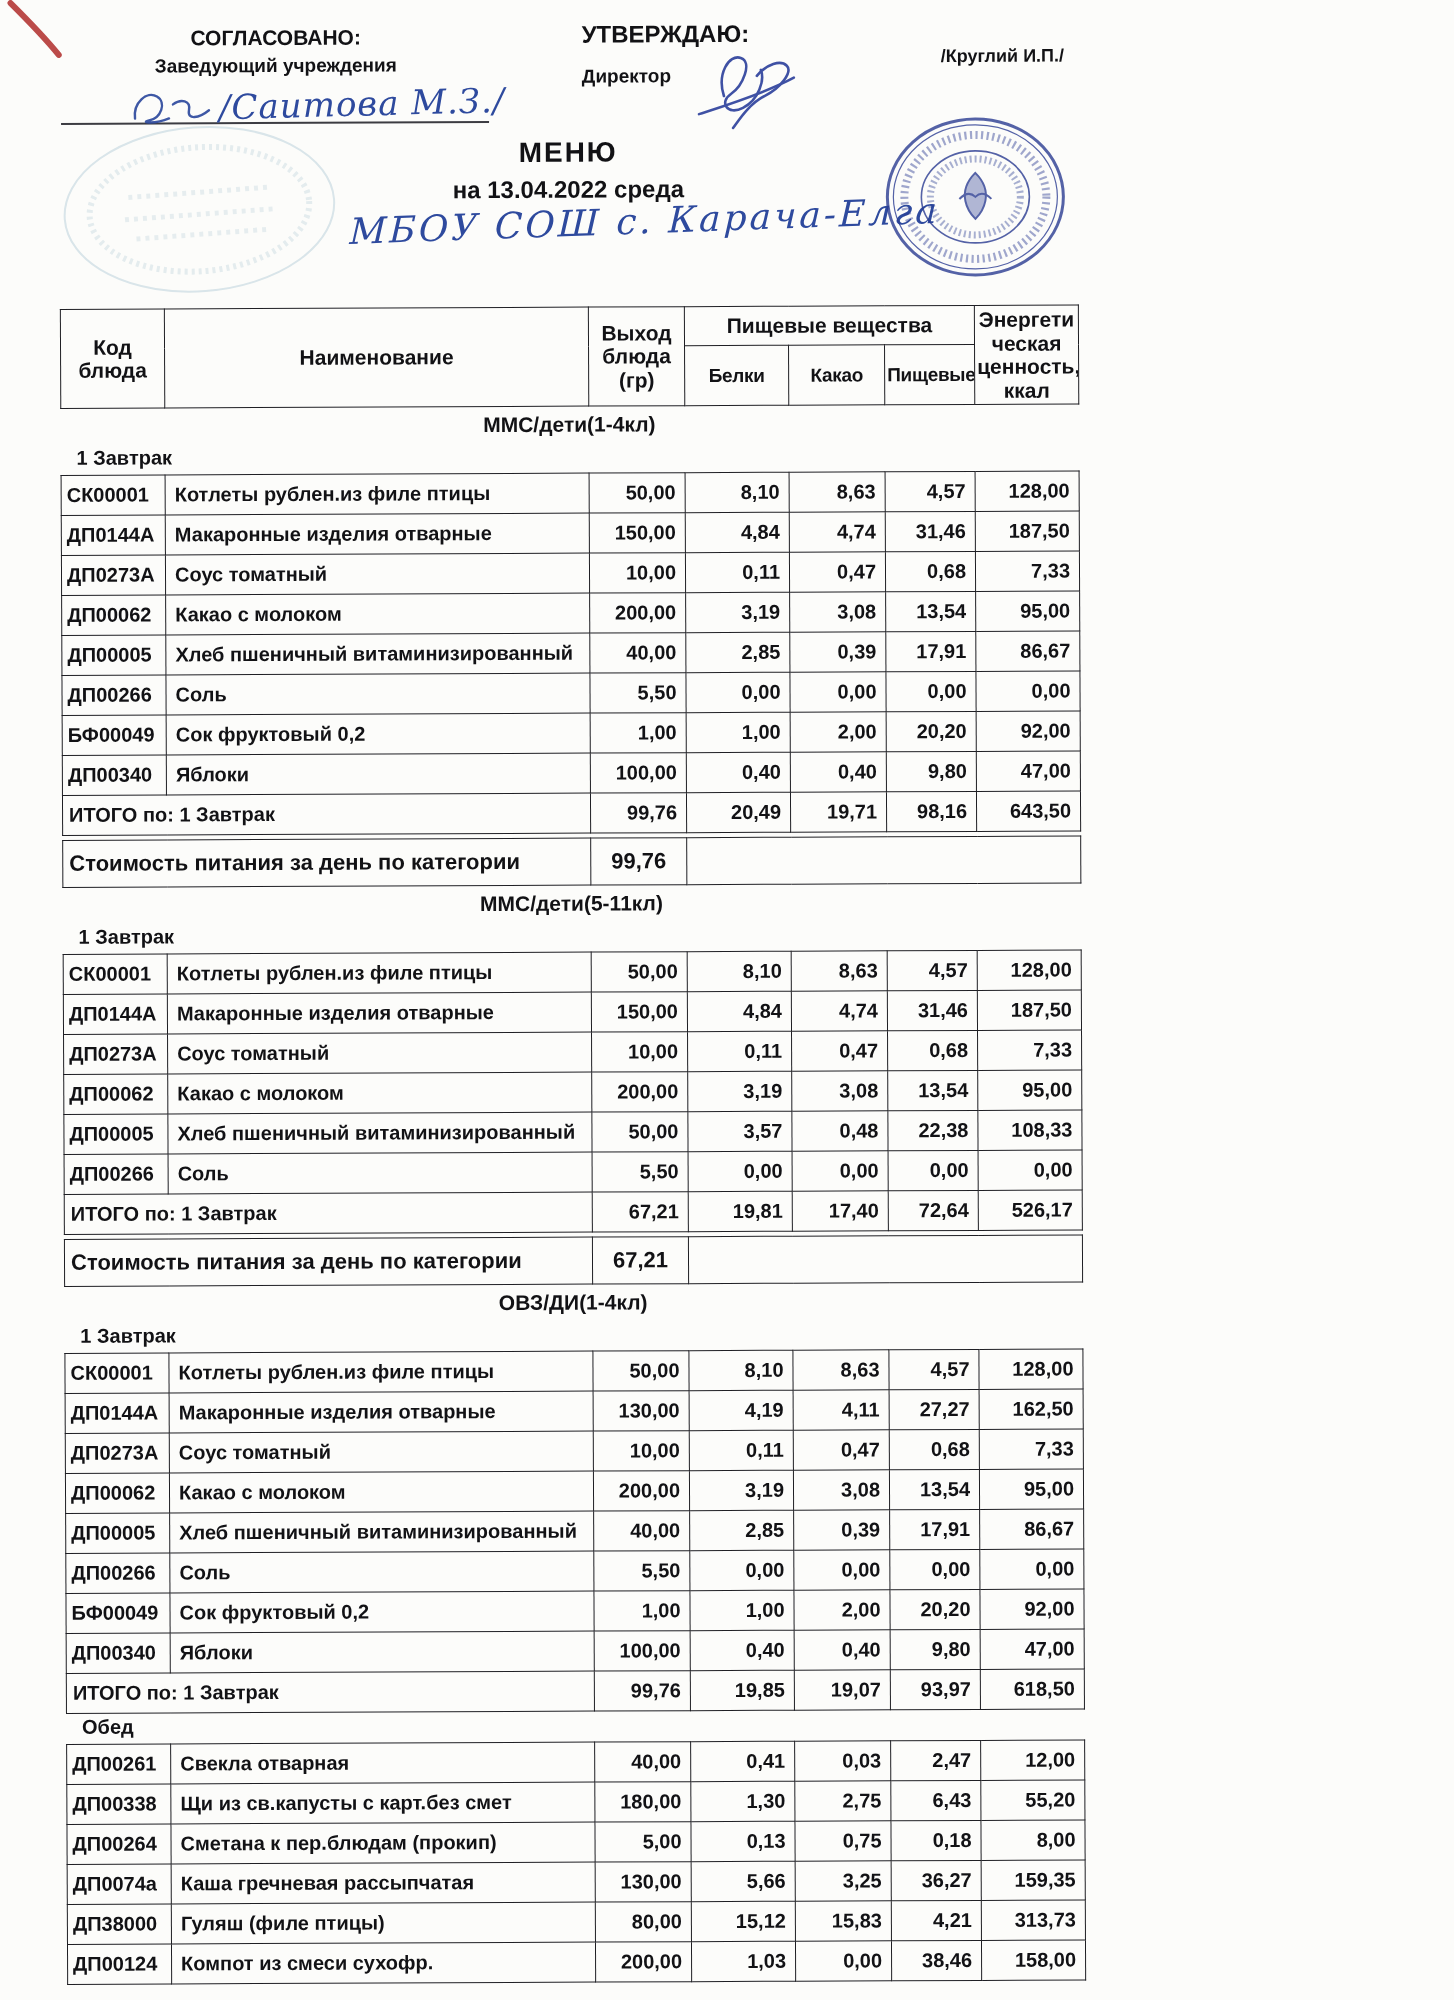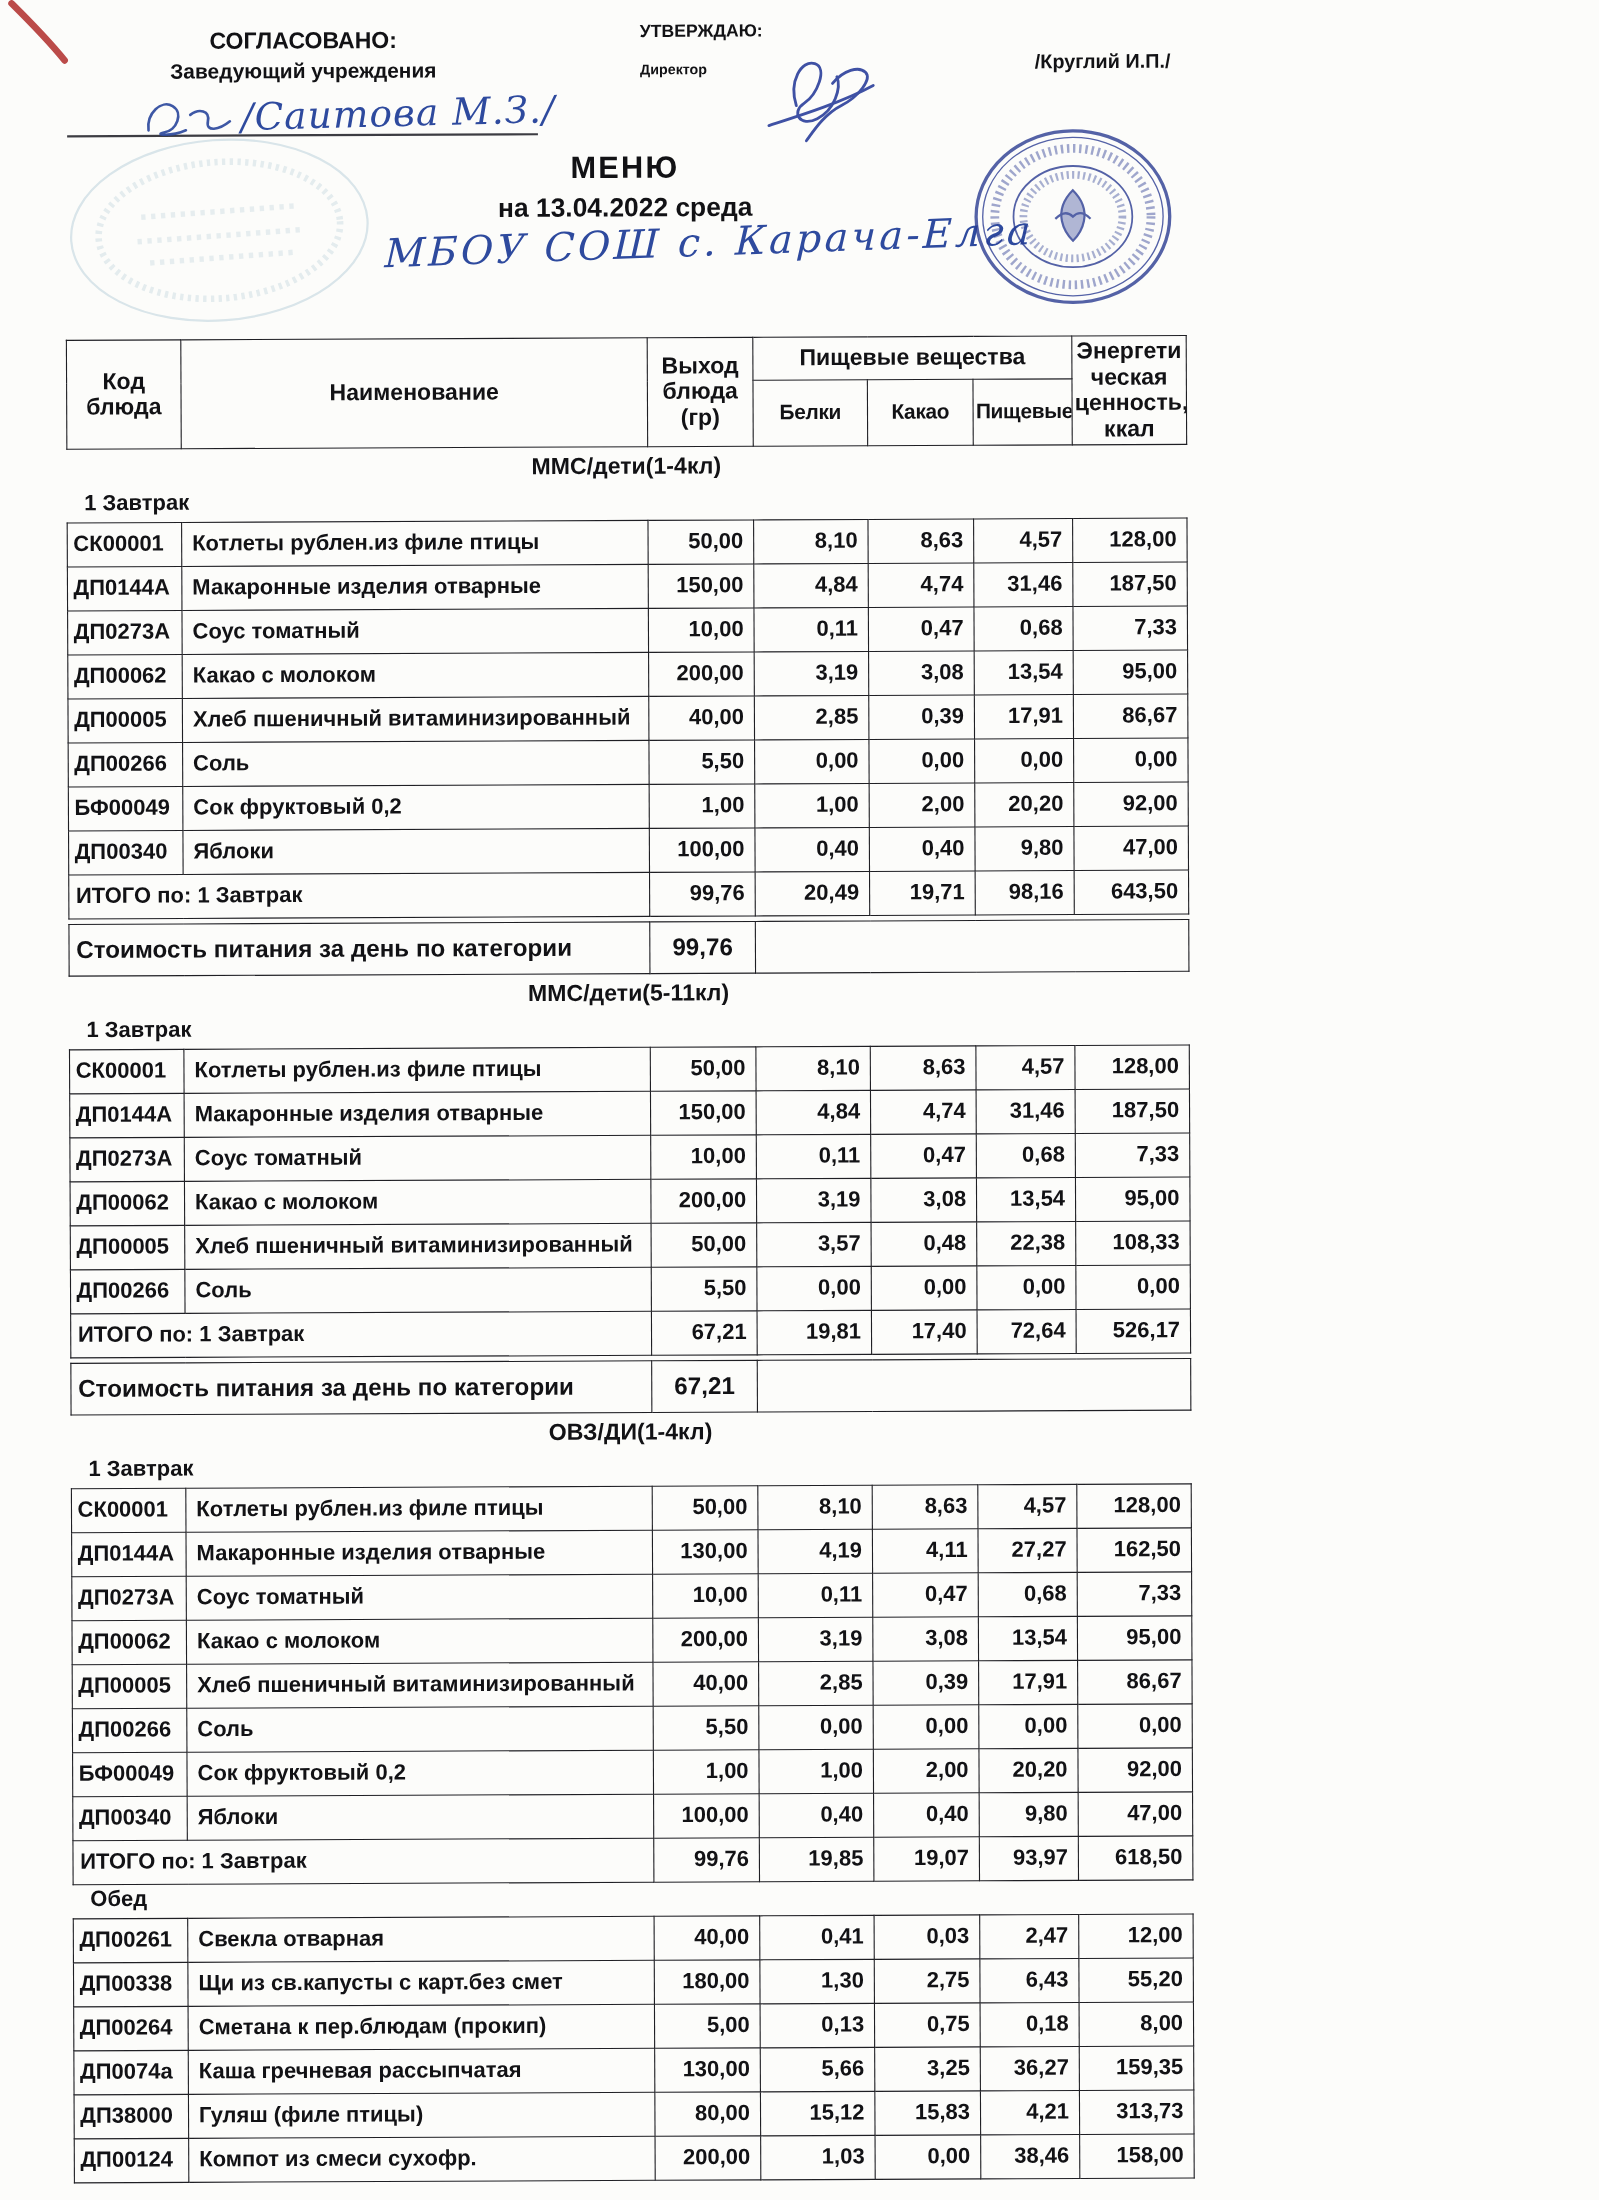--- a/index.html
+++ b/index.html
@@ -6,22 +6,22 @@
   body{background:#ffffff}
   .page{position:relative;width:1454px;height:2000px;background:#fcfcfa;overflow:hidden;
         font-family:"Liberation Sans","DejaVu Sans",sans-serif;color:#121215}
   .doc{position:absolute;inset:0;transform:rotate(-0.25deg);transform-origin:50% 40%}
   .abs{position:absolute}
   
   .agreed{left:150px;top:24px;width:258px;text-align:center;font-weight:700}
   .agreed-l1{font-size:21px}
   .agreed-l2{font-size:19px;margin-top:5px}
   .approve{left:585px;top:20px;font-weight:700}
-  .approve-l1{font-size:16px}
-  .approve-l2{font-size:13px;margin-top:17px}
+  .approve-l1{font-size:24px}
+  .approve-l2{font-size:19px;margin-top:17px}
   .kruglij{left:944px;top:47px;font-size:18px;font-weight:700;white-space:nowrap}
   .sig-underline{left:64px;top:92px;width:428px;height:28px;border-bottom:2.5px solid #3c3c42}
   .sig-name{left:222px;top:82px;font-size:34px;color:#2e4a9e;font-style:italic;
             font-family:"DejaVu Serif","Liberation Serif",serif;letter-spacing:1px;
             transform:rotate(-1.2deg);white-space:nowrap}
   .title-block{left:56px;top:136px;width:1030px;text-align:center;font-weight:700}
   .menu-title{font-size:28px;letter-spacing:2px}
   .menu-date{font-size:24px;margin-top:7px}
   .school{left:352px;top:200px;font-size:36px;color:#2e4a9e;font-style:italic;
           font-family:"DejaVu Serif","Liberation Serif",serif;letter-spacing:3px;

